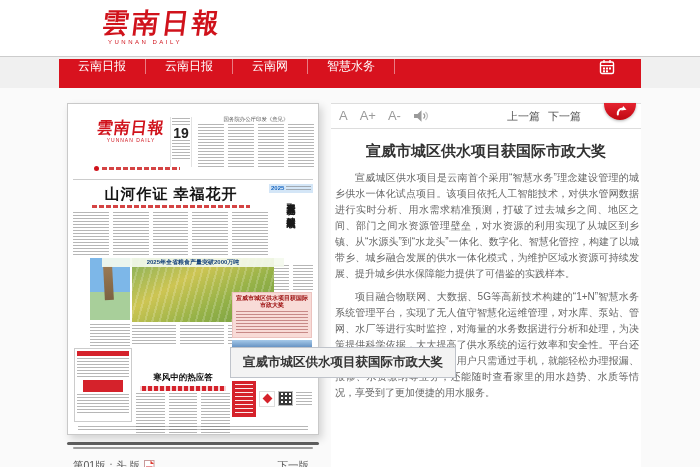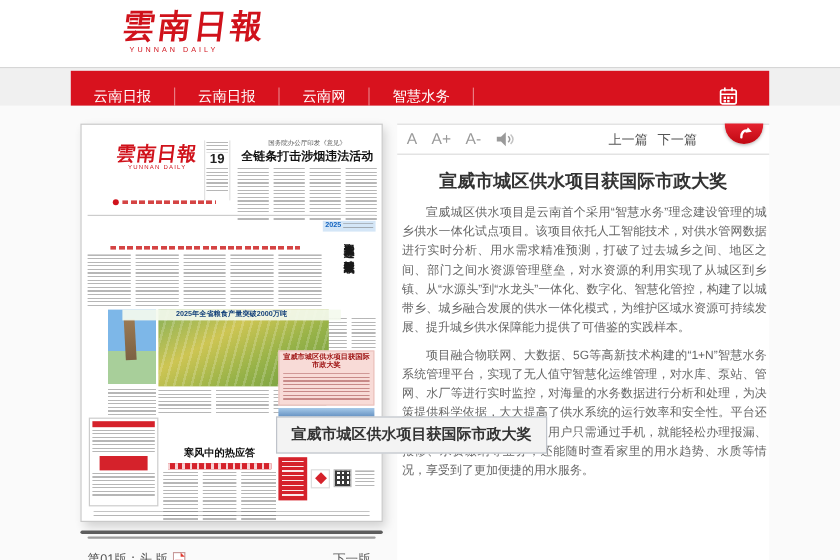--- a/index.html
+++ b/index.html
@@ -10,21 +10,21 @@
   
   .site-header { background:#fff; height:57px; border-bottom:1px solid #ccc; }
   .logo-wrap { padding:7px 0 0 102px; display:inline-block; cursor:pointer; }
   .logo-cn { font-family:"DejaVu Serif", serif; font-size:27px; font-weight:bold;
     color:#d0121b; letter-spacing:3px; transform:skewX(-7deg); line-height:32px; }
   .logo-en { font-size:6px; letter-spacing:2.5px; color:#d0121b; padding-left:6px; }
 
   
   .nav-strip { background:#f0f0f0; padding-top:2px; }
   .nav { width:582px; margin:0 auto; height:29px; background:#d8121e;
-    display:flex; align-items:flex-end; color:#fff; font-size:12px; }
+    display:flex; align-items:flex-start; color:#fff; font-size:12px; }
   .nav-item { padding:0 19px; height:15px; line-height:15px;
     border-right:1px solid rgba(255,255,255,.45); cursor:pointer; white-space:nowrap; }
   .nav-date-group { margin-left:auto; display:flex; align-items:center; gap:9px;
     padding-right:26px; }
   .nav-date { font-size:12px; }
 
   
   .content { width:582px; margin:0 auto; display:flex; padding-top:15px; }
   .left-col { width:264px; }
   .paper { position:relative; width:252px; height:332px; margin-left:8px;
@@ -45,21 +45,21 @@
   .p-abs { position:absolute; }
   .p-logo { left:24px; top:14px; width:78px; text-align:center; }
   .p-logo-cn { font-family:"DejaVu Serif",serif; font-size:16px; font-weight:bold;
     color:#d0121b; letter-spacing:1px; transform:skewX(-7deg); line-height:19px; }
   .p-logo-en { font-size:5px; color:#d0121b; letter-spacing:1px; }
   .p-slogan { left:26px; top:62px; width:86px; display:flex; align-items:center; gap:3px;}
   .p-slogan .dot { width:5px; height:5px; border-radius:50%; background:#d0121b; flex:none;}
   .p-slogan .rbar { flex:1; }
   .p-datebox { left:102px; top:13px; width:22px; height:50px; text-align:center;
     border-left:1px solid #e2e2e2; border-right:1px solid #e2e2e2; padding:1px;}
-  .p-day { font-size:11px; font-weight:bold; color:#222; line-height:13px; }
+  .p-day { font-size:14px; font-weight:bold; color:#222; line-height:13px; }
   .p-datebox .tl { height:9px; }
   .p-datebox .mini { height:20px; }
   .p-toparticle { left:130px; top:11px; width:116px; }
   .p-kicker { font-size:6px; color:#555; text-align:center; transform:scale(.9); }
   .p-topheadline { font-size:10px; font-weight:bold; color:#111; text-align:center;
     line-height:12px; margin:1px 0 3px; white-space:nowrap; }
   .p-toparticle .cols { height:44px; }
   .p-rule { left:5px; right:5px; top:75px; height:1px; background:#ccc; }
   .p-headline { left:4px; top:81px; width:198px; text-align:center; font-size:15px;
     font-weight:bold; color:#151515; letter-spacing:1px; white-space:nowrap; }
@@ -200,30 +200,30 @@
           <span class="dot"></span>
           <span class="rbar"></span>
         </div>
         <div class="p-abs p-datebox">
           <div class="tl"></div>
           <div class="p-day">19</div>
           <div class="tl mini"></div>
         </div>
         <div class="p-abs p-toparticle">
           <div class="p-kicker">国务院办公厅印发《意见》</div>
-          <div class="p-topheadline">全链条打击涉烟违法活动</div>
           <div class="cols">
               <i class="tl"></i>
               <i class="tl"></i>
               <i class="tl"></i>
               <i class="tl"></i>
             </div>
         </div>
         <div class="p-abs p-rule"></div>
 
+        <div class="p-abs p-headline">山河作证 幸福花开</div>
         <div class="p-abs p-subbar rbar"></div>
         <div class="p-abs p-maincols cols">
           <i class="tl"></i>
             <i class="tl"></i>
             <i class="tl"></i>
             <i class="tl"></i>
             <i class="tl"></i>
         </div>
 
         <div class="p-abs p-rightstrip">

